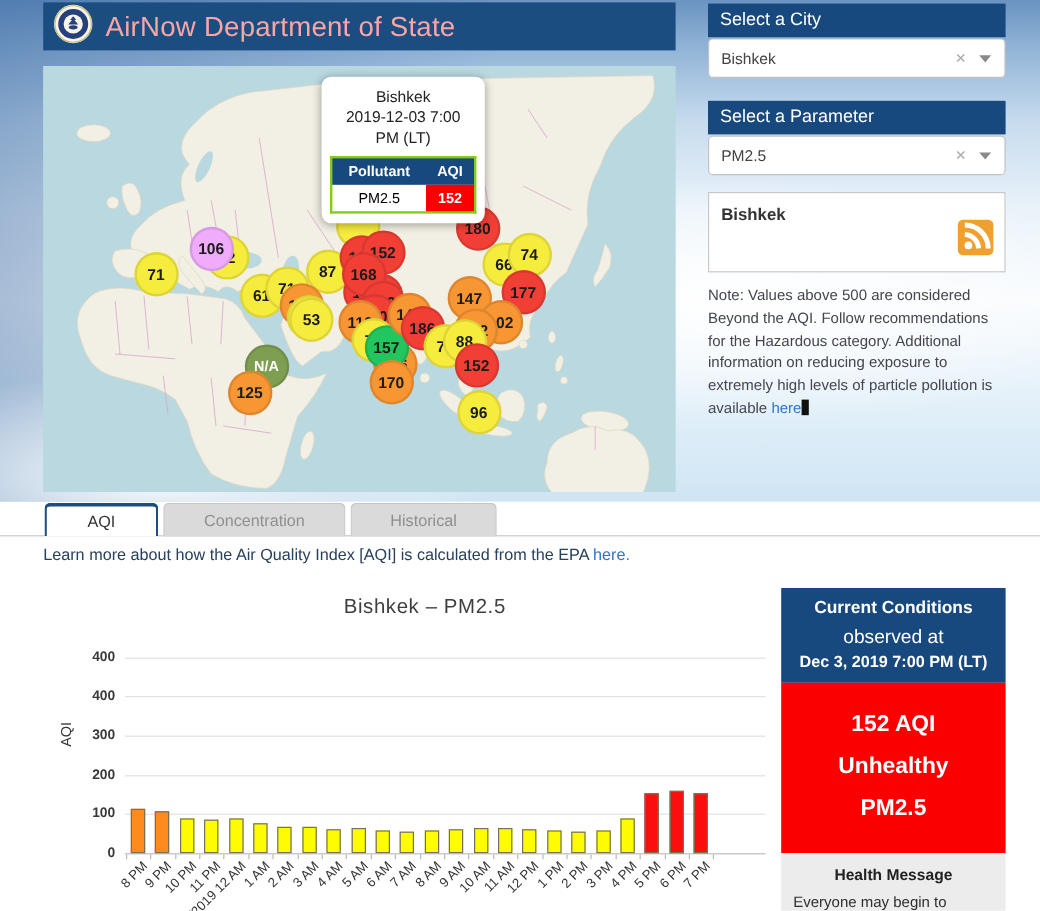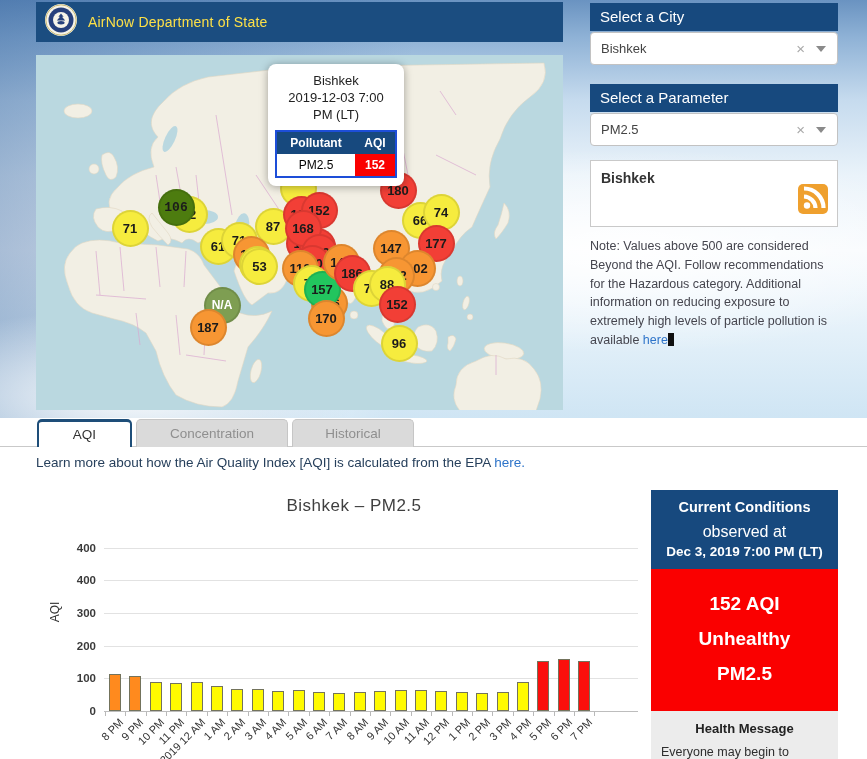--- a/index.html
+++ b/index.html
@@ -12,36 +12,36 @@
     background:
       radial-gradient(ellipse 55% 35% at 72% 60%, rgba(255,255,255,.95), rgba(255,255,255,0) 70%),
       radial-gradient(ellipse 45% 30% at 15% 95%, rgba(255,255,255,.9), rgba(255,255,255,0) 70%),
       linear-gradient(100deg, rgba(52,98,156,.45), rgba(52,98,156,0) 45%),
       linear-gradient(180deg, #6A93C1 0%, #8FB2D6 9%, #C6DBEE 24%, #EAF3FA 42%, #F8FBFE 60%, #DFEEF8 84%, #CFE5F4 100%);
   }
 
   
   .hdr { position:absolute; left:36px; top:2px; width:527px; height:40px;
          background:#1B4D80; display:flex; align-items:center; padding-left:8px; }
-  .hdr-title { color:#fde047; font-size:14px; margin-left:10px; letter-spacing:.2px; }
+  .hdr-title { color:#fca5a5; font-size:23px; margin-left:10px; letter-spacing:.2px; }
 
   
   .map { position:absolute; left:36px; top:55px; width:527px; height:355px; overflow:hidden; background:#BAD8E0; }
   .map svg { position:absolute; left:0; top:0; }
   .marker { position:absolute; width:37px; height:37px; border-radius:50%;
             display:flex; align-items:center; justify-content:center;
             font-size:13px; font-weight:bold; color:#1b1b1b;
             box-shadow: inset 0 0 0 2px rgba(0,0,0,.10); }
   .m-g { color:#fff; font-size:12px; }
 
   
   .tip { position:absolute; left:268px; top:64px; width:136px; background:#fff;
          border-radius:8px; box-shadow:0 1px 8px rgba(0,0,0,.35); padding:9px 7px 8px; z-index:50; }
   .tip-title { text-align:center; font-size:13px; color:#222; line-height:1.3; width:110px; margin:0 auto; }
-  .tip table { width:100%; border-collapse:collapse; margin-top:6px; border:2px solid #1d4ed8; }
+  .tip table { width:100%; border-collapse:collapse; margin-top:6px; border:2px solid #84cc16; }
   .tip th { background:#17497E; color:#fff; font-size:12px; padding:4px 5px; }
   .tip td { font-size:12px; text-align:center; padding:4px 3px; }
   .tip td.aqi { background:#FA0000; color:#fff; font-weight:bold; }
 
   
   .rp { position:absolute; left:590px; width:248px; }
   .sel-hdr { background:#17497E; color:#fff; font-size:15px; padding:5px 10px 6px; }
   .dd { margin-top:1px; height:33px; background:#fff; border:1px solid #C2C2C2; border-radius:4px;
         display:flex; align-items:center; padding:0 10px; font-size:13px; color:#444; position:relative; }
   .dd .x { position:absolute; right:32px; color:#A9A9A9; font-size:15px; cursor:pointer; }
@@ -155,30 +155,30 @@
         <path d="M 60,196 L 64,240 M 84,192 L 88,236 M 60,240 L 110,244 M 120,192 L 124,232 M 150,196 L 148,232"></path>
         <path d="M 100,258 L 104,290 M 140,260 L 144,300 M 170,262 L 168,300 M 150,300 L 190,306"></path>
         <path d="M 120,120 L 126,160 M 140,112 L 148,156 M 160,120 L 164,156"></path>
         <path d="M 180,60 L 196,160 M 220,120 L 260,180 M 260,60 L 268,120 M 300,40 L 310,100"></path>
         <path d="M 320,120 L 380,140 M 360,60 L 372,120 M 400,100 L 440,120 M 260,190 L 300,200"></path>
         <path d="M 404,36 L 420,60 M 460,300 L 460,320"></path>
       </g>
     </svg>
     <div>
         <div class="marker m-y" style="left: 134.5px; top: 140.5px; background: rgb(246, 236, 62);">52</div>
-        <div class="marker m-o" style="left: 121.5px; top: 133.5px; background: #4d7c0f; font-family: Liberation Mono, monospace;">106</div>
+        <div class="marker m-o" style="left: 121.5px; top: 133.5px; background: #f0abfc;">106</div>
         <div class="marker m-y" style="left: 75.5px; top: 154.5px; background: rgb(246, 236, 62);">71</div>
         <div class="marker m-y" style="left: 218.5px; top: 152.5px; background: rgb(246, 236, 62);">87</div>
         <div class="marker m-y" style="left: 163.5px; top: 172.5px; background: rgb(246, 236, 62);">61</div>
         <div class="marker m-y" style="left: 184.5px; top: 166.5px; background: rgb(246, 236, 62);">71</div>
         <div class="marker m-o" style="left: 196.5px; top: 180.5px; background: rgb(247, 150, 51);">137</div>
         <div class="marker m-y" style="left: 202.5px; top: 190.5px; background: rgb(246, 236, 62);">67</div>
         <div class="marker m-y" style="left: 205px; top: 192.5px; background: rgb(246, 236, 62);">53</div>
         <div class="marker m-g" style="left: 167.5px; top: 231.5px; background: rgb(126, 158, 82);">N/A</div>
-        <div class="marker m-o" style="left: 153.5px; top: 253.5px; background: rgb(247, 150, 51);">187</div>
+        <div class="marker m-o" style="left: 153.5px; top: 253.5px; background: rgb(247, 150, 51);">125</div>
         <div class="marker m-y" style="left: 243.5px; top: 114.5px; background: rgb(246, 236, 62);"></div>
         <div class="marker m-r" style="left: 246.5px; top: 140.5px; background: rgb(242, 63, 54);">114</div>
         <div class="marker m-r" style="left: 264.5px; top: 136.5px; background: rgb(242, 63, 54);">152</div>
         <div class="marker m-r" style="left: 249.5px; top: 169.5px; background: rgb(242, 63, 54);">117</div>
         <div class="marker m-r" style="left: 262.5px; top: 172.5px; background: rgb(242, 63, 54);">171</div>
         <div class="marker m-r" style="left: 248.5px; top: 154.5px; background: rgb(242, 63, 54);">168</div>
         <div class="marker m-r" style="left: 264.5px; top: 178.5px; background: rgb(242, 63, 54);">179</div>
         <div class="marker m-r" style="left: 257.5px; top: 189.5px; background: rgb(242, 63, 54);">160</div>
         <div class="marker m-o" style="left: 245.5px; top: 194.5px; background: rgb(247, 150, 51);">110</div>
         <div class="marker m-y" style="left: 256.5px; top: 209.5px; background: rgb(246, 236, 62);">77</div>

